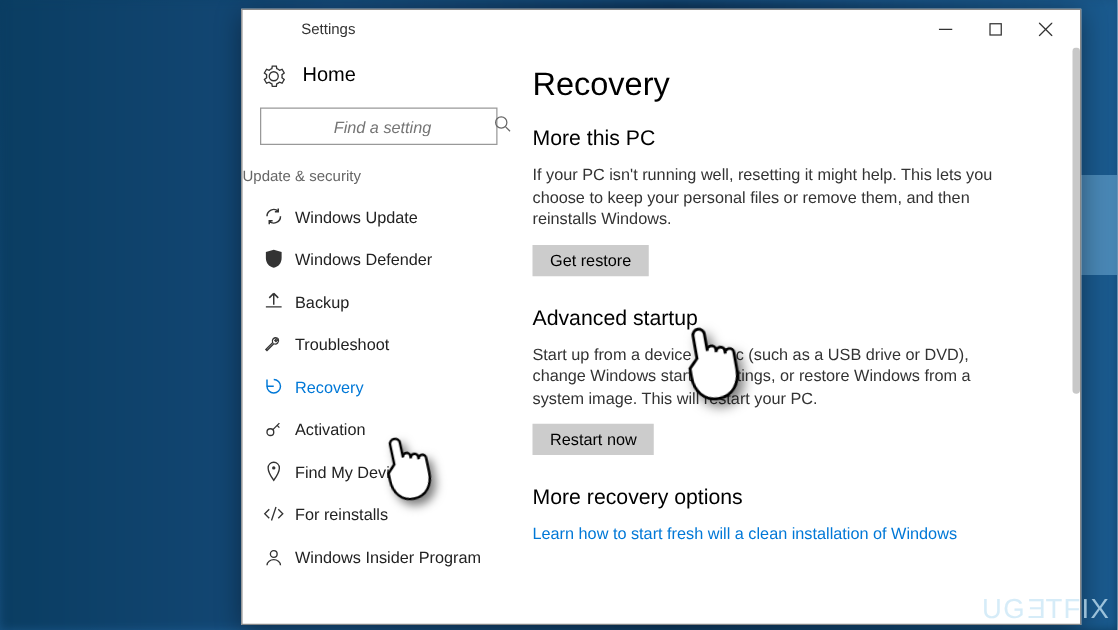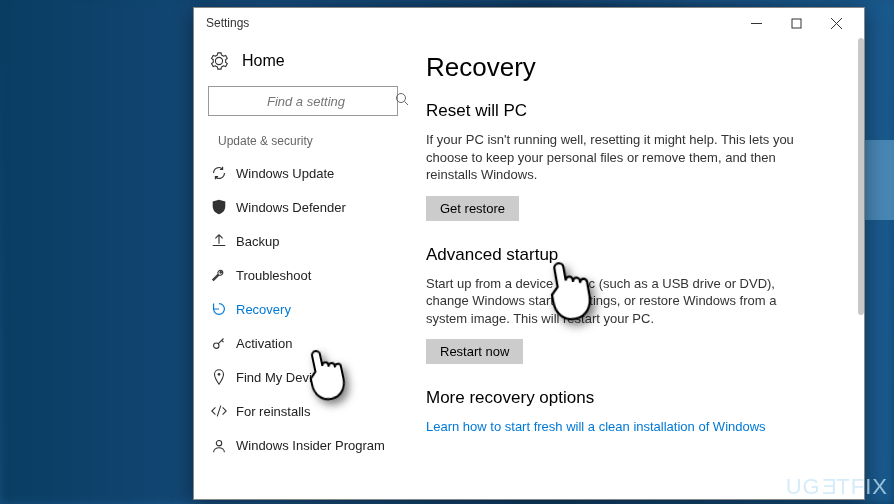--- a/index.html
+++ b/index.html
@@ -17,37 +17,37 @@
       position: absolute; right: 0; top: 140px; width: 50px; height: 80px;
       background: rgba(120,180,220,0.5);
     }
     .window {
       position: absolute; left: 193px; top: 7px; width: 672px; height: 493px;
       background: #ffffff; border: 1px solid #888;
       box-shadow: 0 4px 20px rgba(0,0,0,0.4);
     }
     .titlebar {
       height: 30px; display: flex; align-items: center; padding: 0 8px;
-      font-size: 12px; color: #333;
+      font-size: 12px; color: #333; margin-left: 35px;
     }
     .titlebar-title { flex: 1; padding-left: 4px; }
     .winbtn { width: 40px; height: 28px; display:flex; align-items:center; justify-content:center; cursor:pointer; }
     .winbtn svg { width: 11px; height: 11px; }
     .content { display: flex; height: calc(100% - 30px); }
     .sidebar { width: 218px; padding: 8px 0 0 0; overflow:hidden; }
     .home-row { display:flex; align-items:center; padding: 6px 16px; gap:14px; cursor:pointer; }
     .home-row .icon { width:18px; height:18px; display:flex; align-items:center; justify-content:center; }
     .search-box {
       margin: 10px 14px 14px 14px; border: 1px solid #999; height: 30px;
       display:flex; align-items:center; padding: 0 8px;
     }
     .search-box input {
       border:none; outline:none; flex:1; font-size:13px; font-style:italic; color:#666; background:transparent;text-align:center;
     }
-    .section-label { padding: 4px 16px 8px 24px; font-size:12px; color:#666; }
+    .section-label { padding: 4px 16px 8px 0; font-size:12px; color:#666; }
     .nav-item { display:flex; align-items:center; padding: 8px 16px; gap:8px; cursor:pointer; font-size:13px; color:#222; }
     .nav-item.selected { color:#0078d7; }
     .nav-item .icon { width:18px; height:18px; display:flex; align-items:center; justify-content:center; color:inherit; }
     .main { flex:1; padding: 14px 24px 0 14px; overflow:hidden; position:relative; }
     .main h1 { font-size: 26px; font-weight: 300; margin-bottom: 18px; }
     .main h2 { font-size: 17px; font-weight: 400; margin-bottom: 10px; }
     .main p { font-size: 13px; color:#333; line-height:1.35; margin-bottom: 12px; max-width: 390px; }
     .btn {
       background:#cccccc; border:none; padding: 5px 14px; font-size:13px; cursor:pointer; margin-bottom: 24px;
       display:inline-block;
@@ -187,21 +187,21 @@
               <path d="M4 18c0-3 3-5 6-5s6 2 6 5" fill="none" stroke="#333" stroke-width="1.2"></path>
             </svg>
           </span>
         <span>Windows Insider Program</span>
       </div>
     </div>
 
     <div class="main">
       <h1>Recovery</h1>
 
-      <h2>Reset will PC</h2>
+      <h2>More this PC</h2>
       <p>If your PC isn't running well, resetting it might help. This lets you choose to keep your personal files or remove them, and then reinstalls Windows.</p>
       <button class="btn">Get restore</button>
 
       <h2>Advanced startup</h2>
       <p>Start up from a device or disc (such as a USB drive or DVD), change Windows startup settings, or restore Windows from a system image. This will restart your PC.</p>
       <button class="btn">Restart now</button>
 
       <h2>More recovery options</h2>
       <a class="link">Learn how to start fresh will a clean installation of Windows</a>
 

